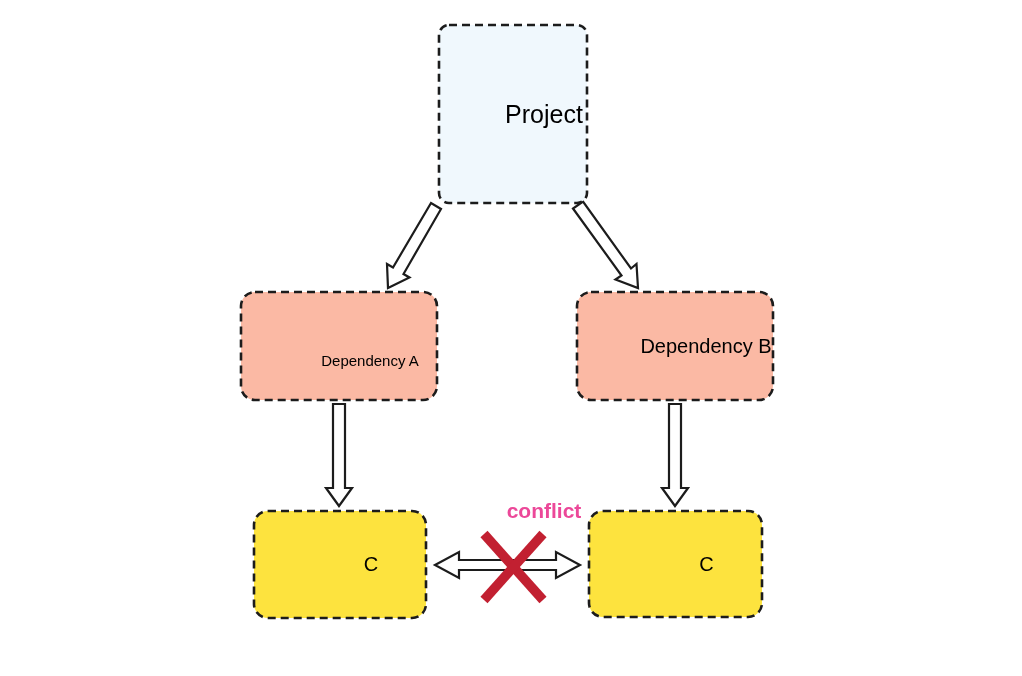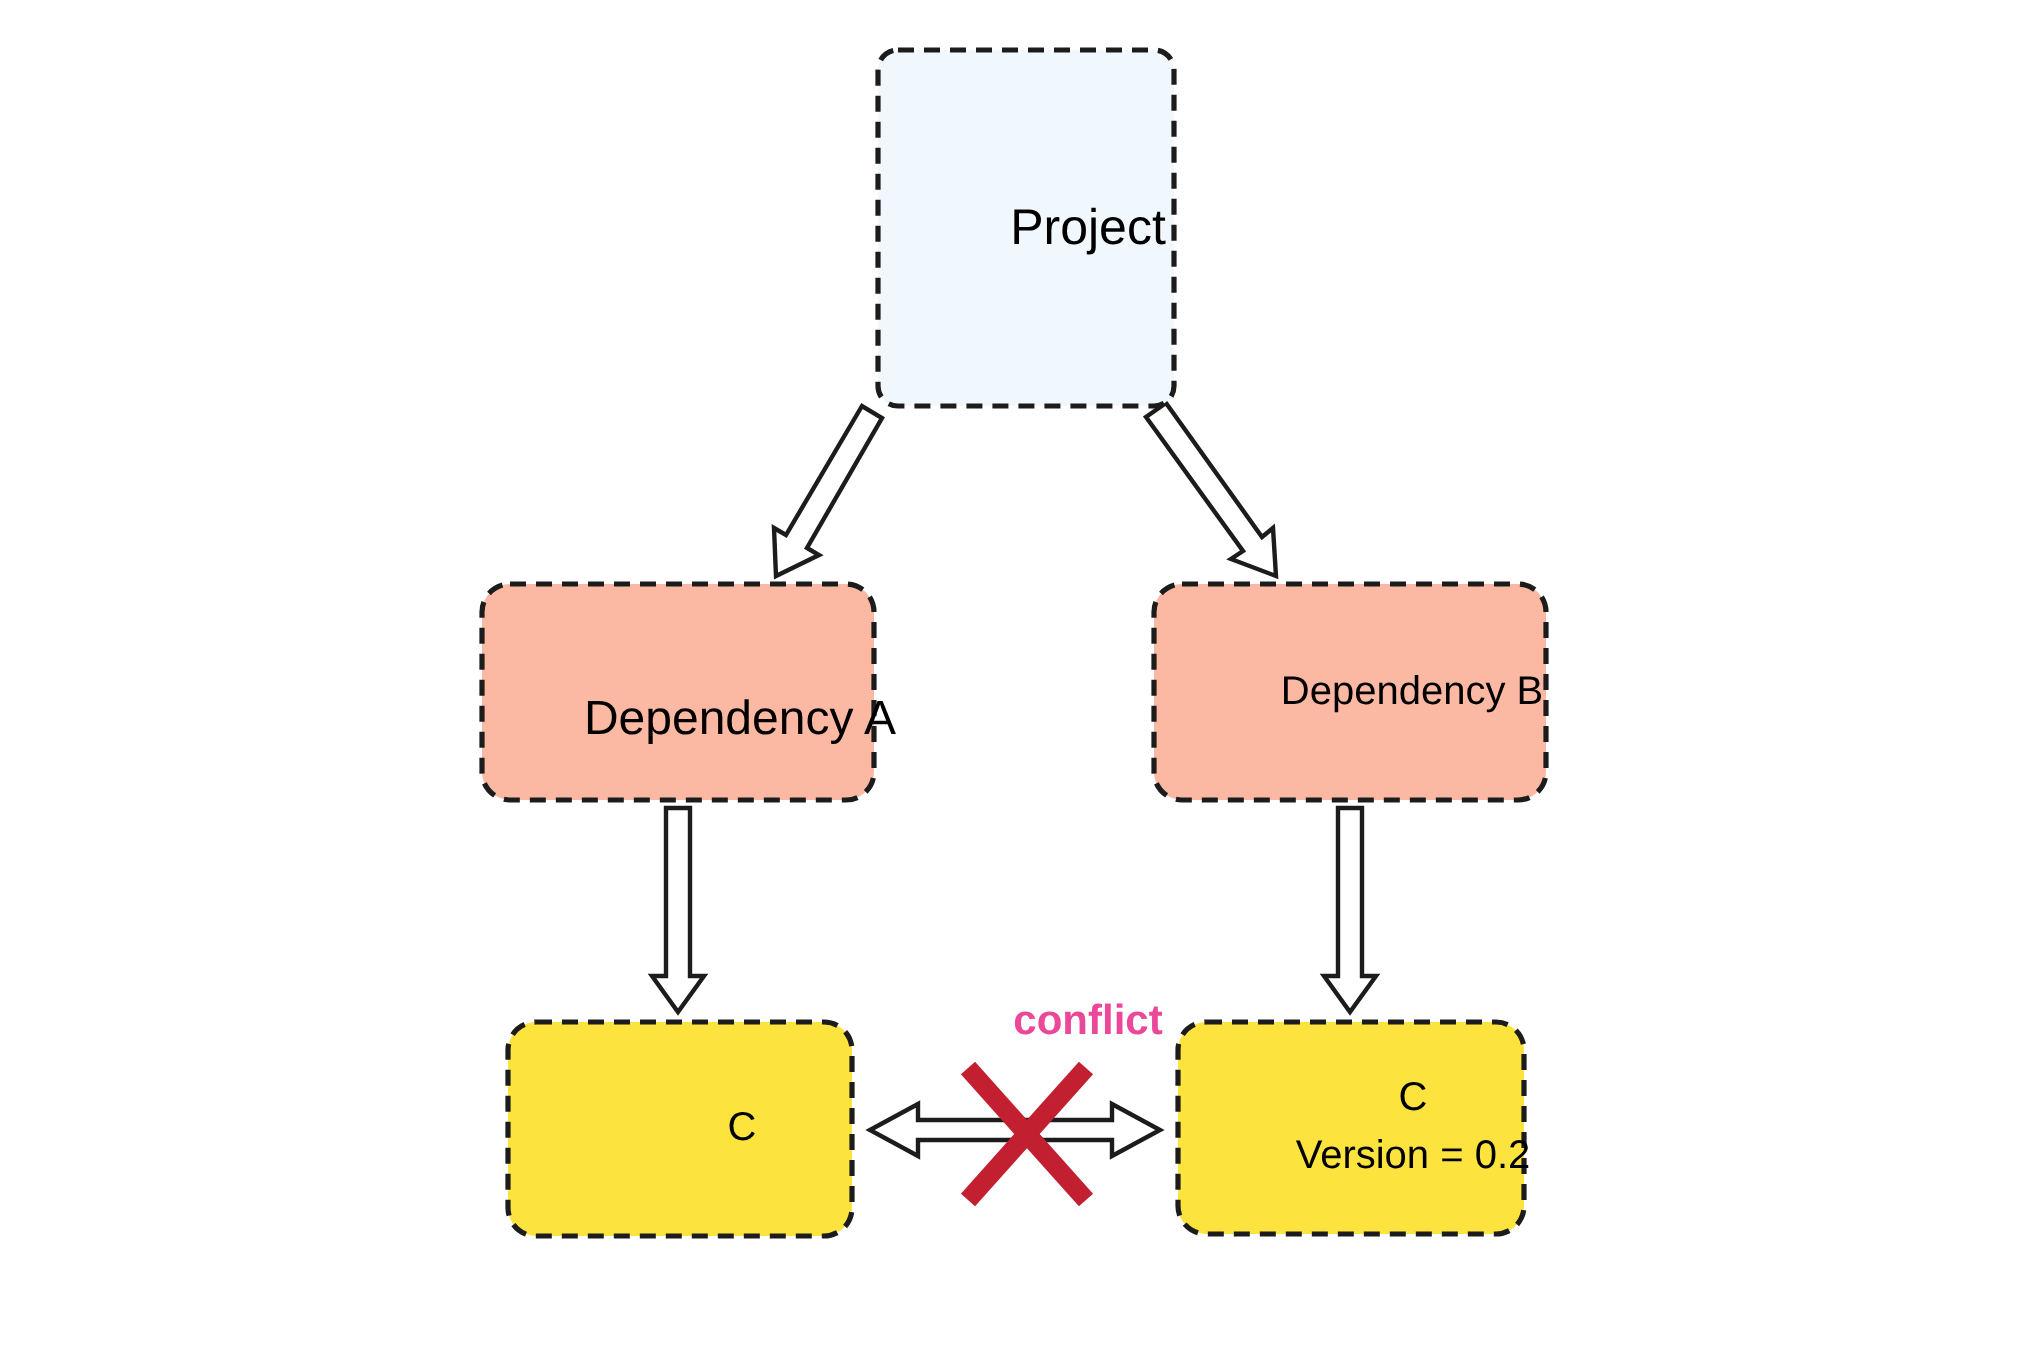--- a/index.html
+++ b/index.html
@@ -42,21 +42,21 @@
     position: absolute;
     display: flex;
     align-items: center;
     justify-content: center;
     text-align: right;
     color: #000000;
     pointer-events: none;
     padding-left: 31px;
   }
   .label-project { left: 439px; top: 25px;  width: 148px; height: 178px; font-size: 25px; }
-  .label-dep-a   { left: 241px; top: 292px; width: 196px; height: 136px; font-size: 24px; border-radius: 11px; }
+  .label-dep-a   { left: 241px; top: 292px; width: 196px; height: 136px; font-size: 15px; border-radius: 11px; }
   .label-dep-b   { left: 577px; top: 292px; width: 196px; height: 108px; font-size: 20px; border-radius: 28px; }
   .label-c       { flex-direction: column; font-size: 20px; line-height: 29px; }
   .label-c1      { left: 254px; top: 511px; width: 172px; height: 107px; }
   .label-c2      { left: 589px; top: 511px; width: 173px; height: 106px; }
   .label-conflict {
     left: 438px; top: 498px; width: 150px; height: 26px;
     font-size: 21px;
     font-weight: bold;
   }
 </style>
@@ -90,18 +90,17 @@
   <div class="label label-dep-a">Dependency A</div>
 
   <div class="label label-dep-b">Dependency B</div>
 
   <div class="label label-c label-c1">
     <div>C</div>
   </div>
 
   <div class="label label-c label-c2">
     <div>C</div>
-    <div>Version = 0.2</div>
   </div>
 
   <div class="label label-conflict" style="color: #ec4899;">conflict</div>
 
 </div>
 
 </body></html>

